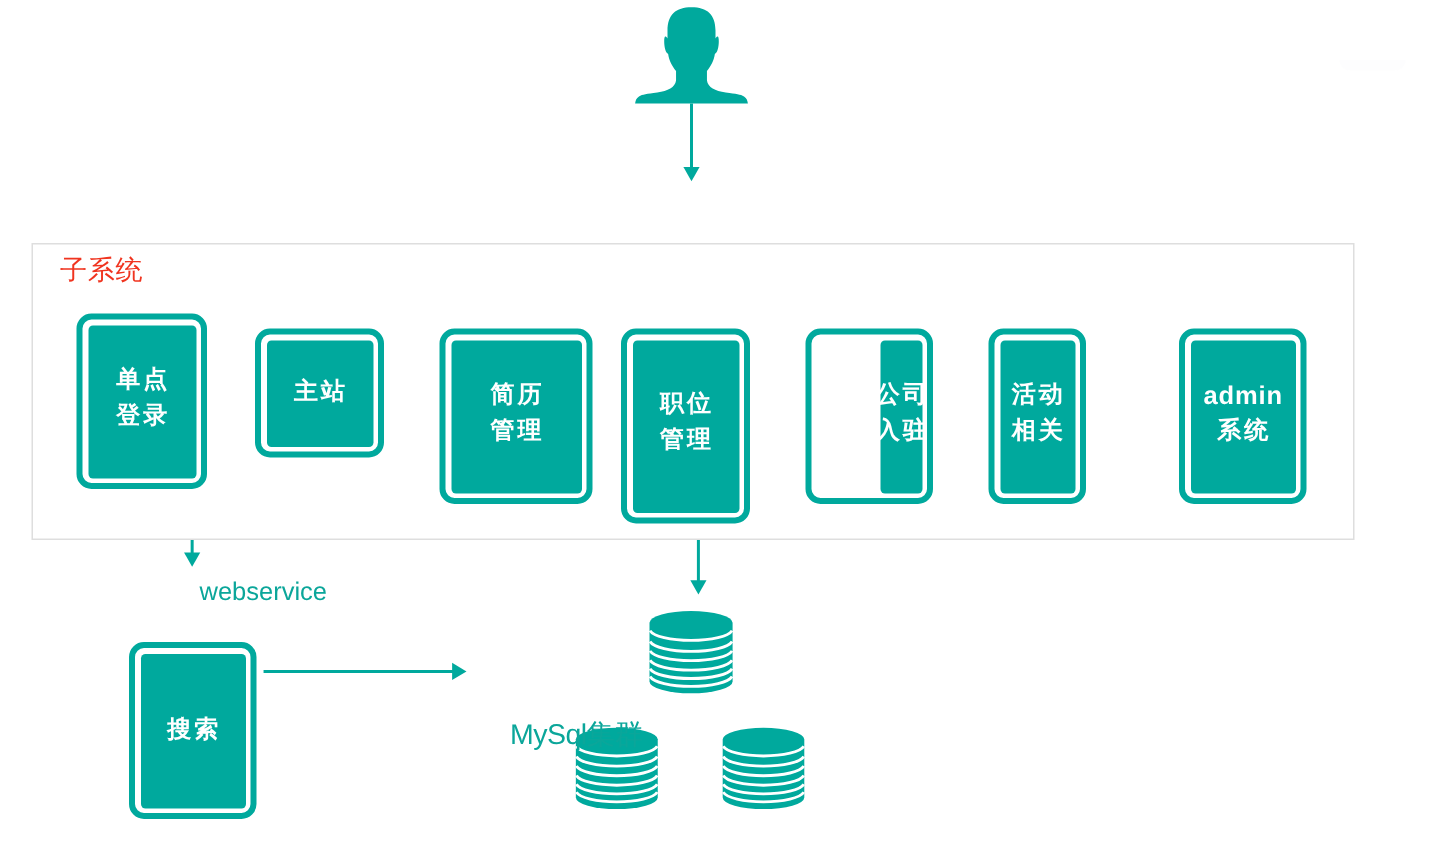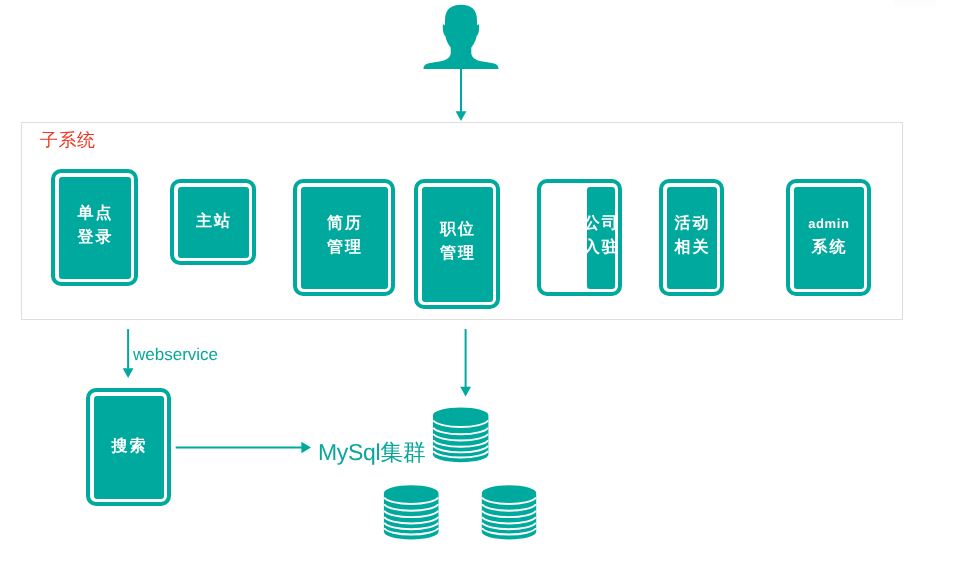--- a/index.html
+++ b/index.html
@@ -1,44 +1,44 @@
 <!DOCTYPE html>
 <html><head>
 <meta charset="utf-8">
 <title>System Architecture Diagram</title>
 <style>
   html,body{margin:0;padding:0;}
   body{width:958px;height:578px;background:#ffffff;
        font-family:"Liberation Sans",sans-serif;overflow:hidden;
        -webkit-font-smoothing:antialiased;text-rendering:geometricPrecision;}
   #canvas{position:relative;width:958px;height:578px;background:#ffffff;}
-  .abs{position:absolute;}
+  .abs{position:absolute;margin-top:40px;}
 
   
   #subsystem-panel{left:21px;top:122px;width:882px;height:198px;
       border:1px solid #dedede;box-sizing:border-box;background:#fff;}
   #subsystem-title{left:40px;top:129px;font-size:18px;color:#f0341f;
       font-weight:400;letter-spacing:.5px;white-space:nowrap;}
 
   
   .card{box-sizing:border-box;border:4.5px solid #00a99d;border-radius:10px;
       background:#ffffff;padding:3.5px;}
   .card-inner{box-sizing:border-box;width:100%;height:100%;
       border-radius:3px;background:#00a99d;position:relative;
       display:flex;flex-direction:column;align-items:center;justify-content:center;}
   .card-inner > *{position:relative;top:-2px;}
   .card-inner.single > *{top:0px;}
   .card-label{color:#ffffff;font-size:16px;font-weight:bold;line-height:24px;
       text-align:center;letter-spacing:2px;white-space:nowrap;text-indent:2px;}
-  .card-label.latin{letter-spacing:0.6px;text-indent:0.6px;font-size:13px;}
+  .card-label.latin{letter-spacing:0.6px;text-indent:0.6px;font-size:17px;}
 
   
   .teal-label{color:#0ba69a;font-weight:normal;white-space:nowrap;}
   #webservice-label{left:133px;top:345px;font-size:17px;}
-  #mysql-label{left:318px;top:437px;font-size:23px;letter-spacing:-0.35px;}
+  #mysql-label{left:340px;top:437px;font-size:19px;letter-spacing:-0.35px;}
 
   
   #corner-artifact{left:893px;top:0;width:44px;height:7px;
       background:#fcfcfd;border-radius:0 0 10px 10px;opacity:.6;}
 
   
   #svg-layer{position:absolute;left:0;top:0;width:958px;height:578px;
       pointer-events:none;}
 </style>
 </head>

